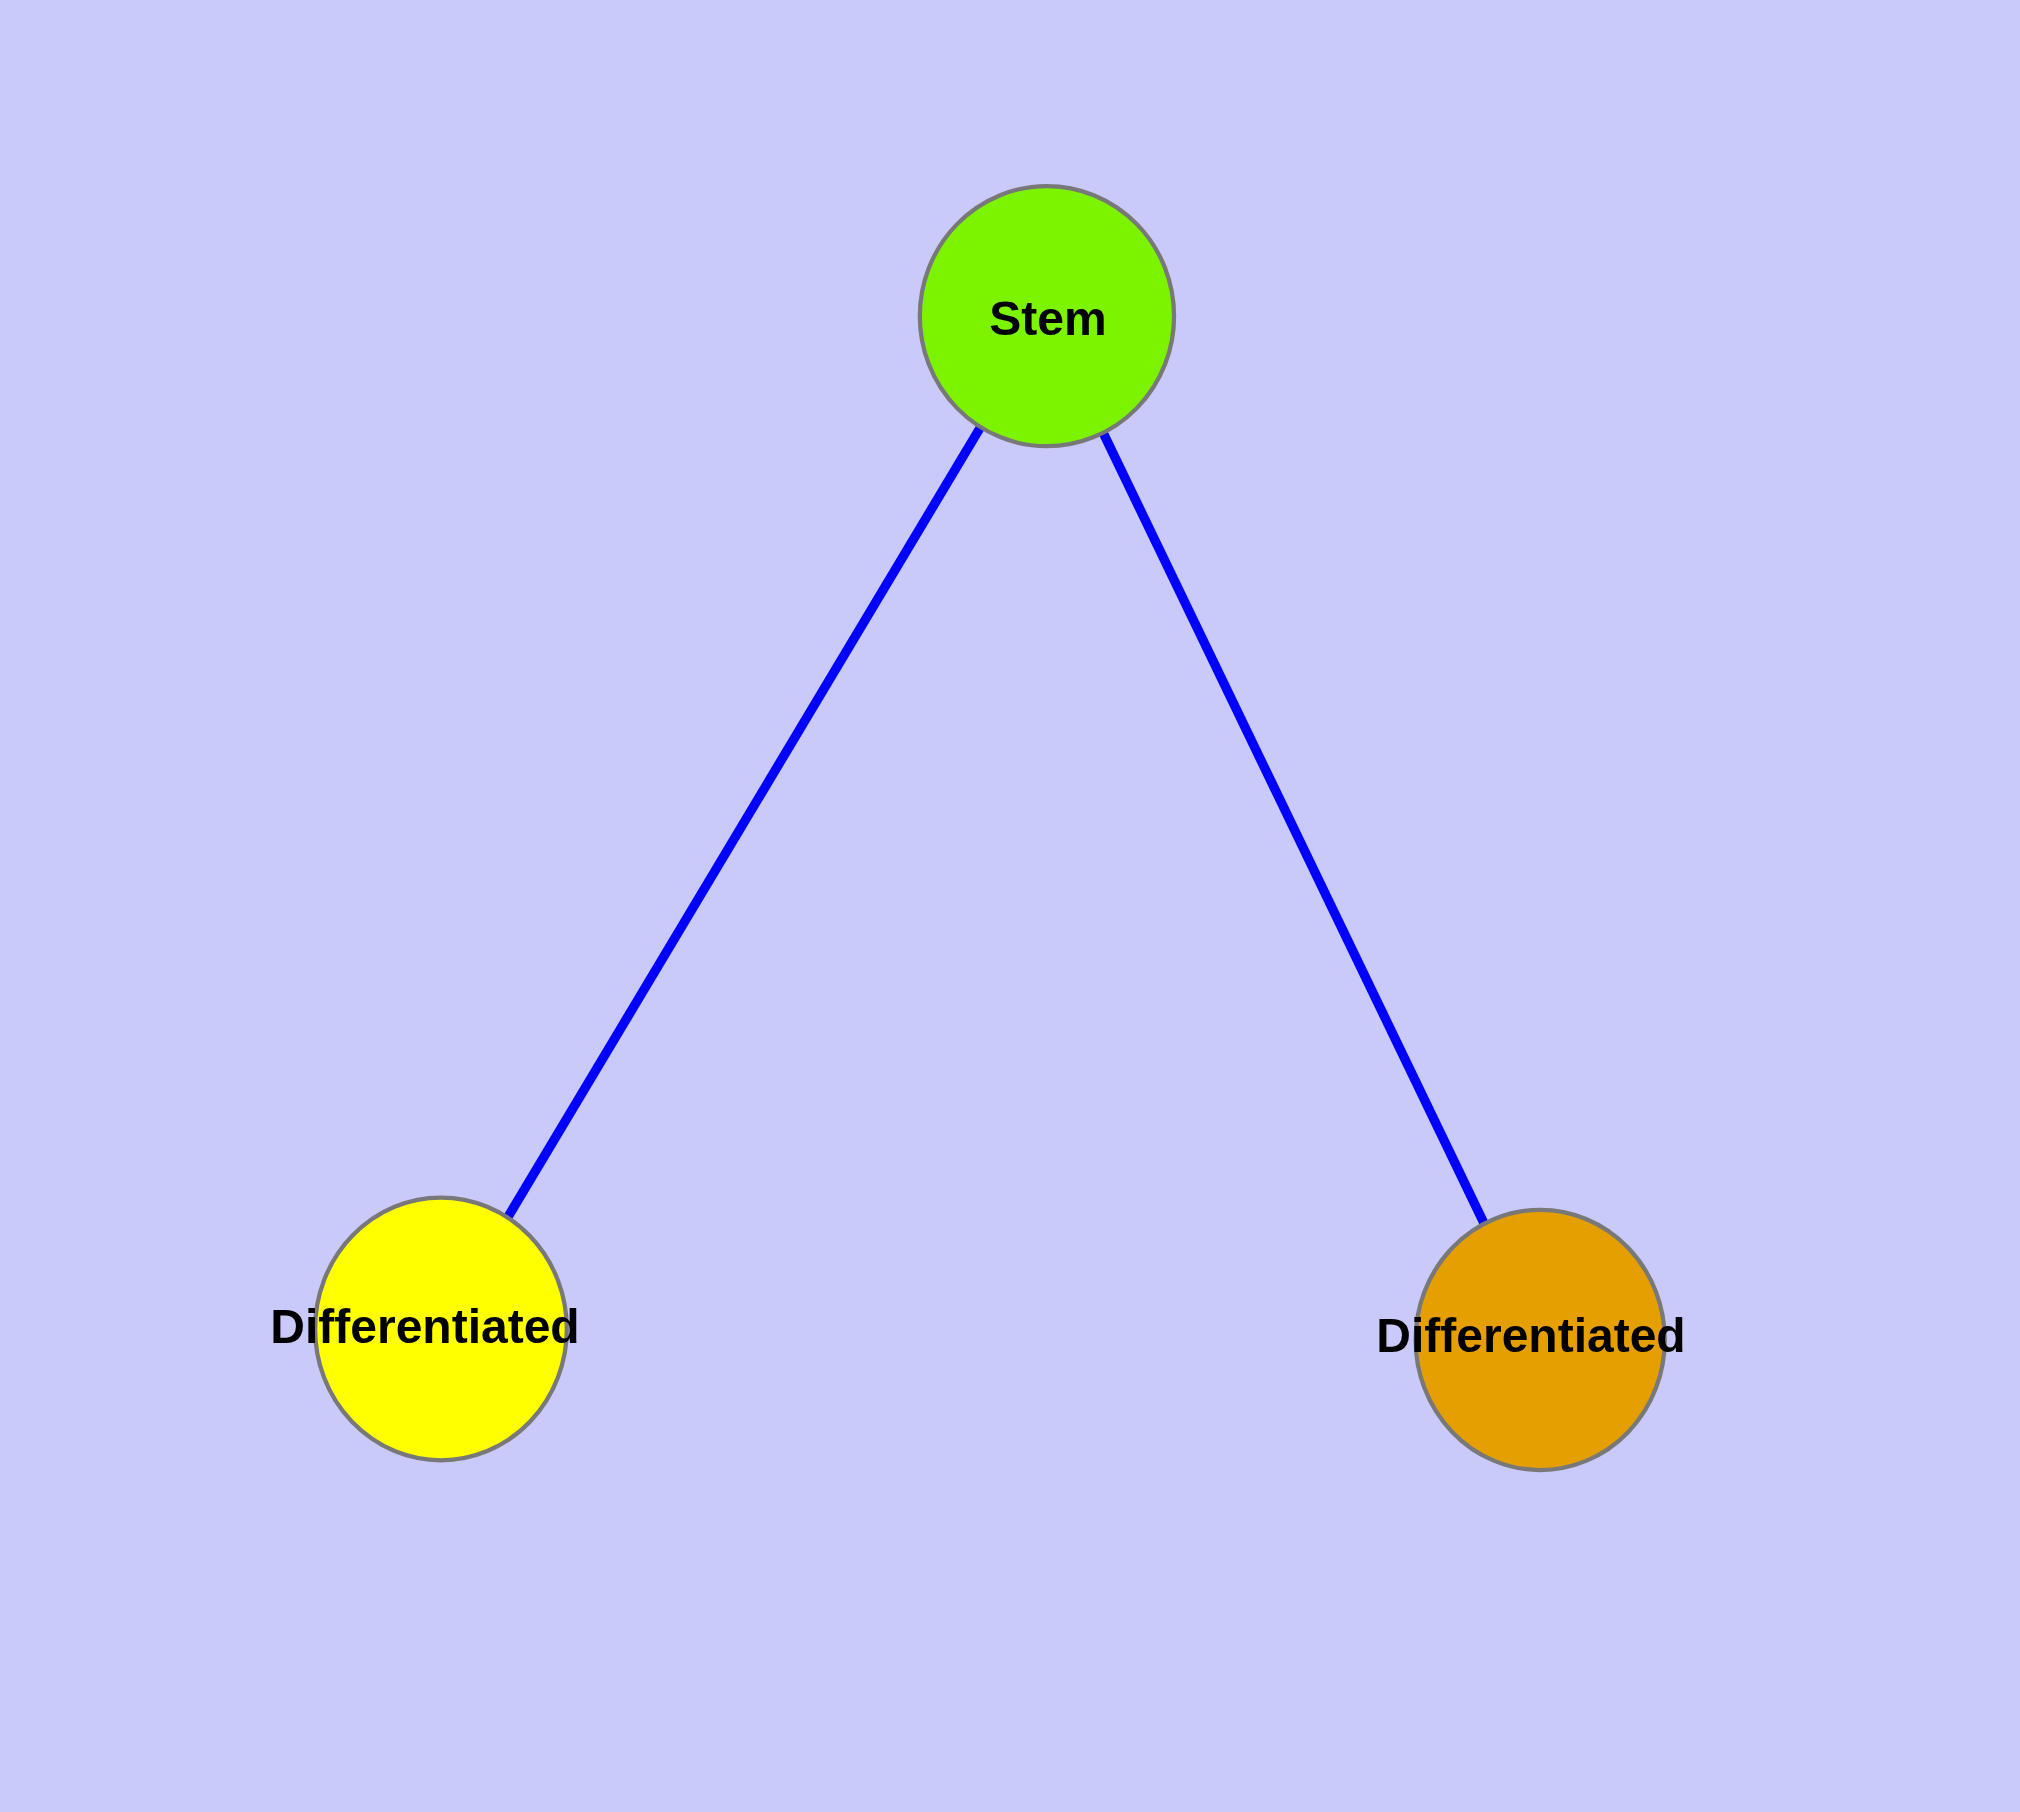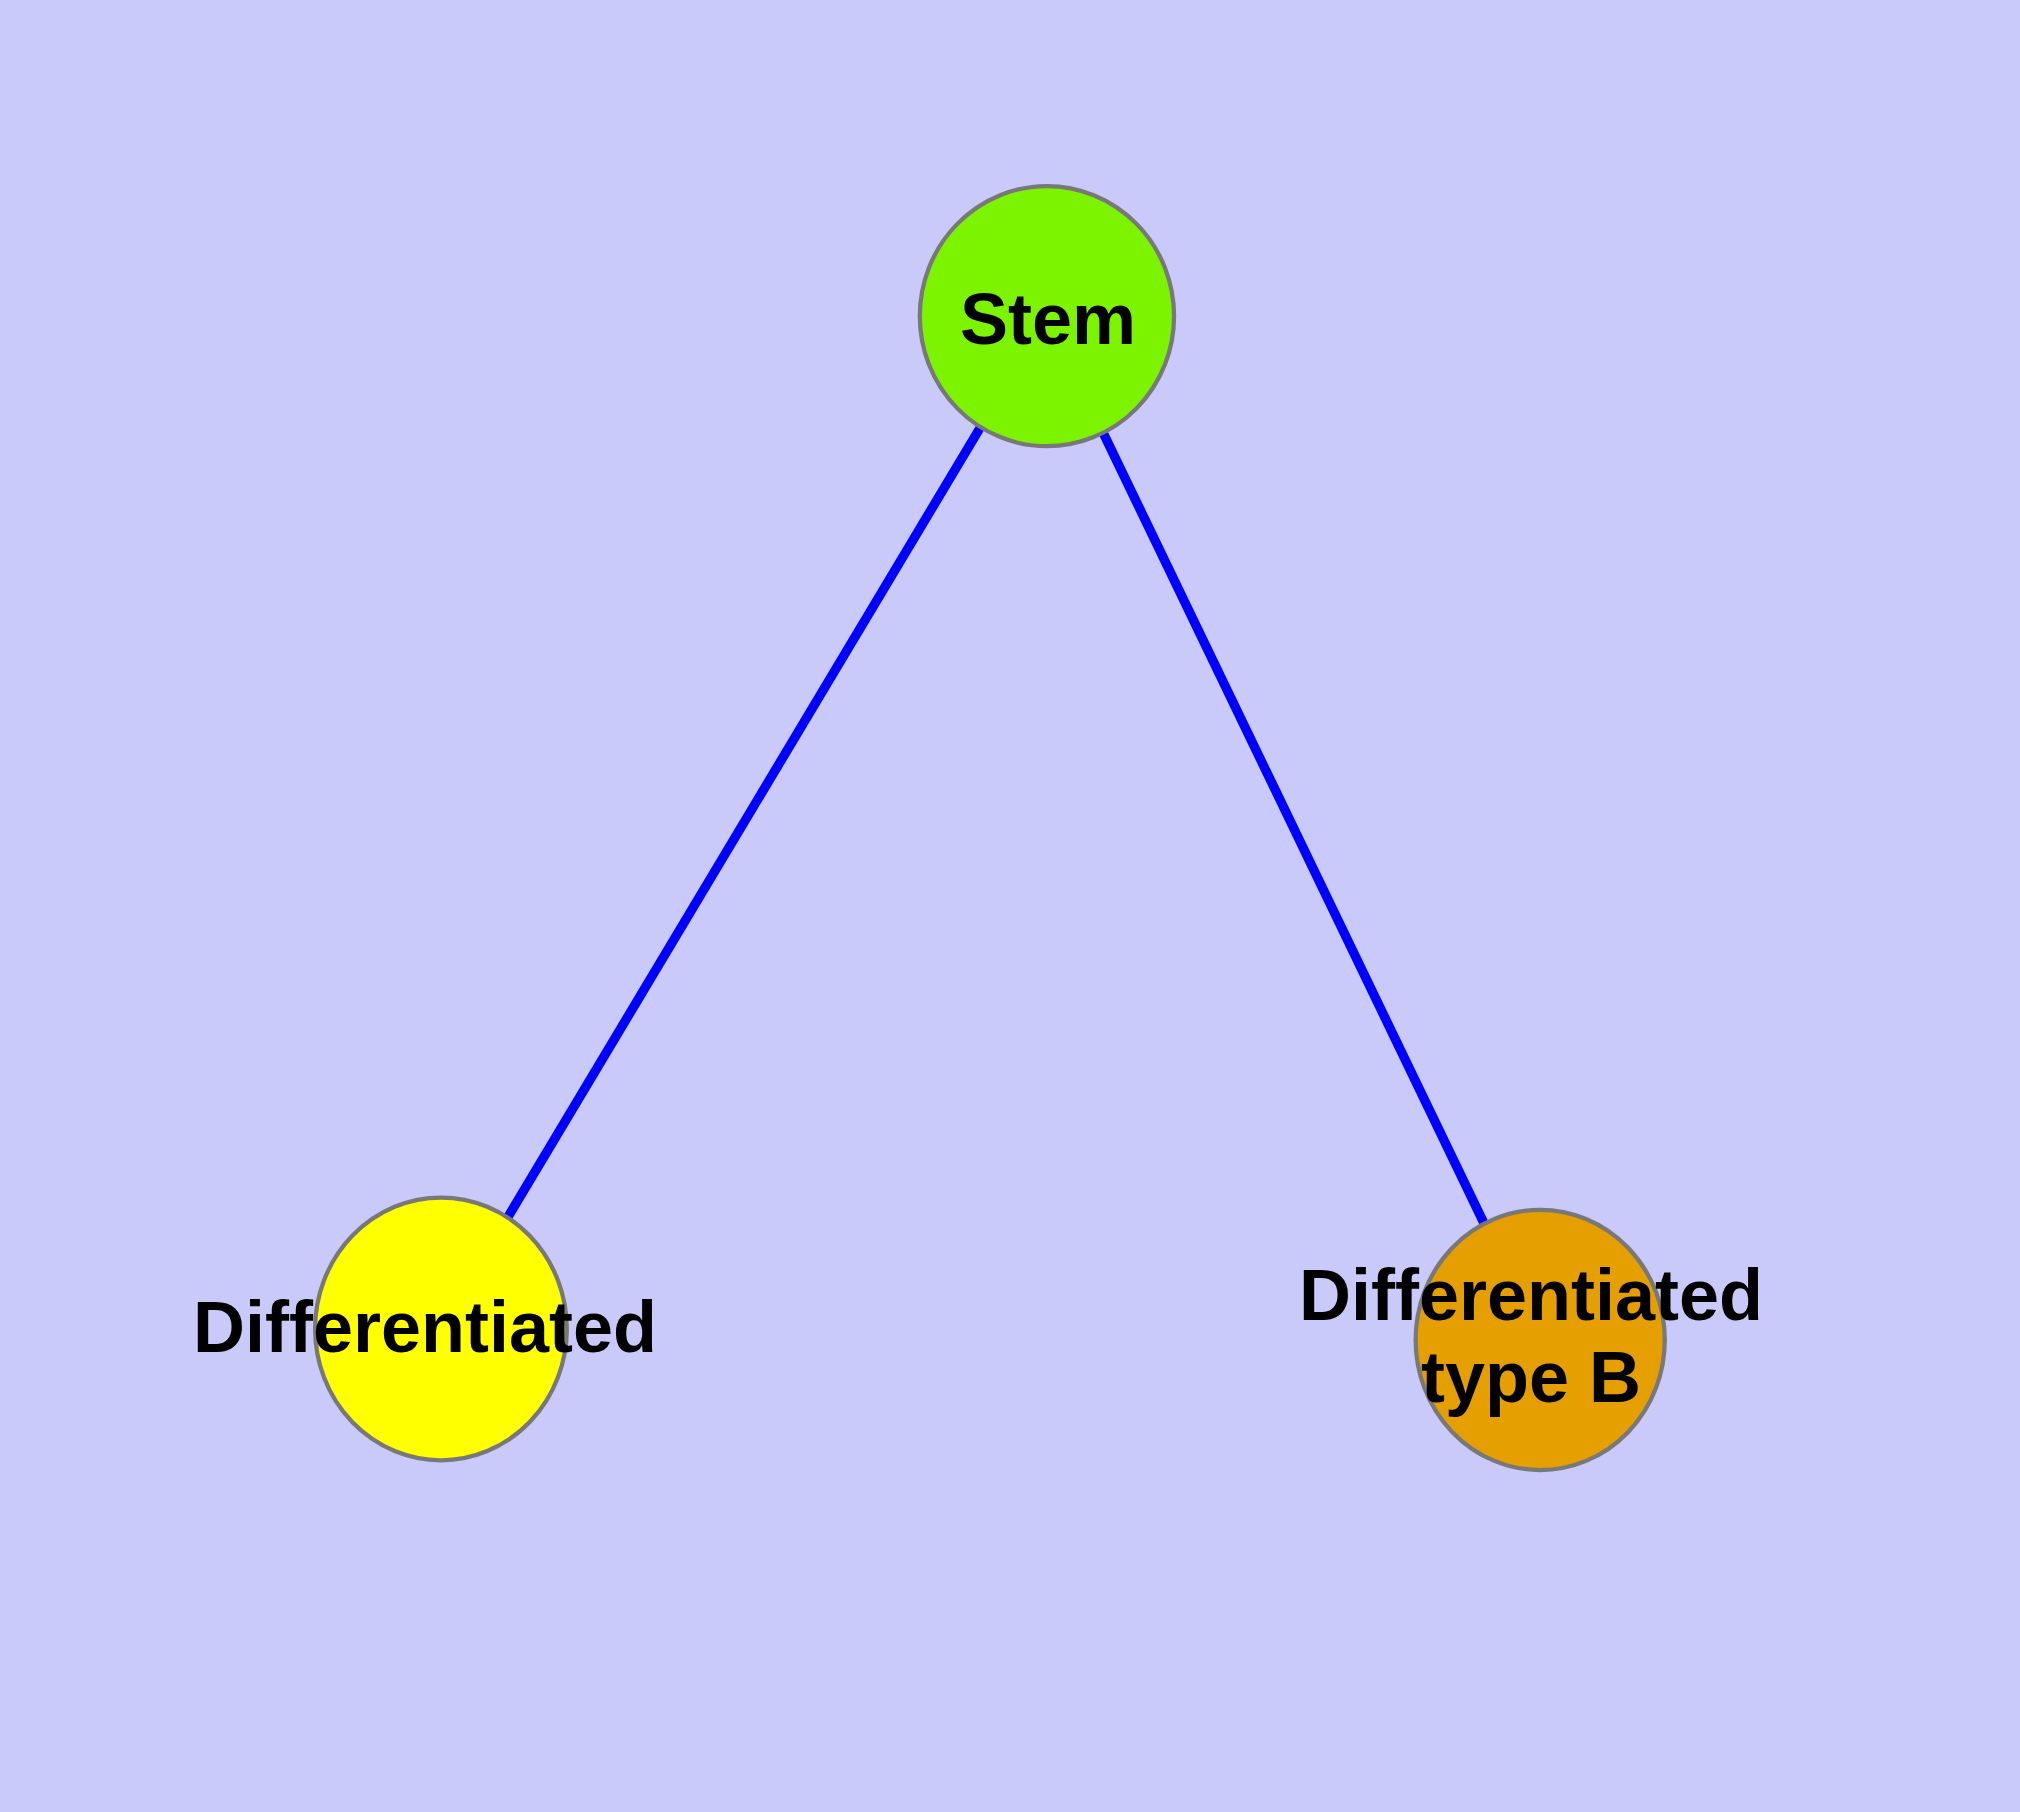--- a/index.html
+++ b/index.html
@@ -23,21 +23,21 @@
     stroke-width: 11px;
     fill: none;
   }
   .node {
     stroke-width: 5px;
   }
   .label {
     position: absolute;
     transform: translate(-50%, -50%);
     font-weight: 700;
-    font-size: 72px;
+    font-size: 48px;
     line-height: 1.14;
     color: #000000;
     text-align: center;
     white-space: nowrap;
   }
   .label span {
     display: block;
   }
 </style>
 </head>
@@ -53,16 +53,15 @@
   </svg>
 
   <div class="label" style="left:1048px; top:319px;">Stem</div>
 
   <div class="label" style="left:425px; top:1327px;">
     <span>Differentiated</span>
   </div>
 
   <div class="label" style="left:1531px; top:1336px;">
     <span>Differentiated</span>
-    <span>type B</span>
   </div>
 </div>
 
 
 </body></html>

